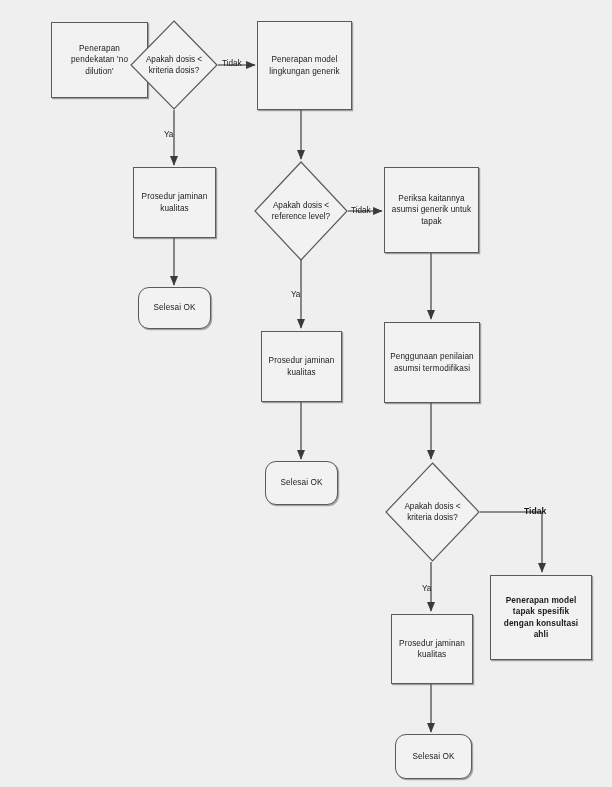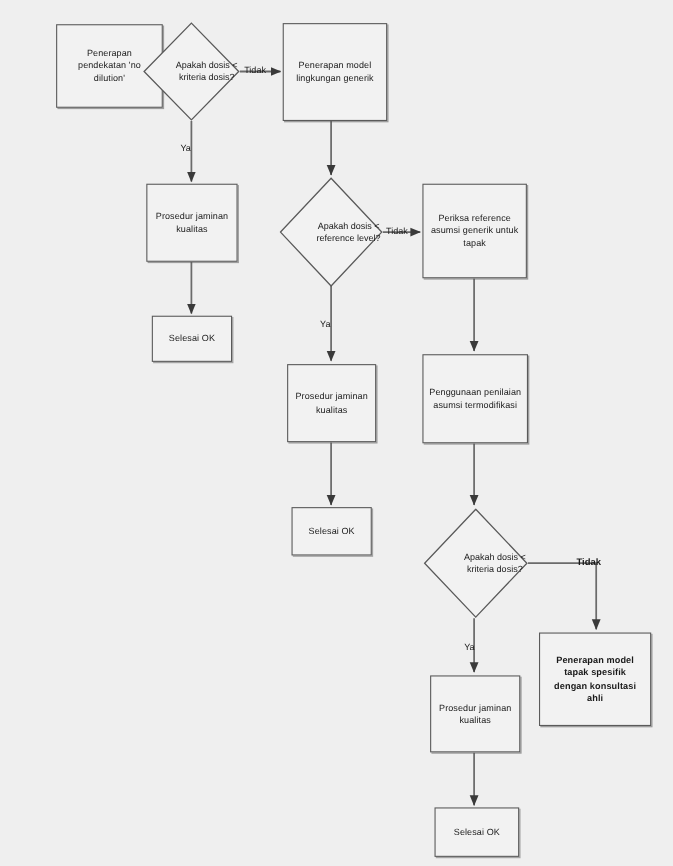--- a/index.html
+++ b/index.html
@@ -45,32 +45,32 @@
     white-space: pre-line;
   }
   .process {
     background: #f2f2f2;
     border: 1.3px solid #5a5a5a;
     box-shadow: 1.2px 1.2px 0 rgba(90,90,90,0.55);
   }
   .terminator {
     background: #f2f2f2;
     border: 1.3px solid #5a5a5a;
-    border-radius: 0;
+    border-radius: 11px;
     box-shadow: 1.2px 1.2px 0 rgba(90,90,90,0.5);
   }
   .bold-text .node-label {
     font-weight: bold;
     font-size: 8.3px;
   }
   .decision {
     position: absolute;
     display: flex;
     align-items: center;
-    justify-content: flex-end;
+    justify-content: center;
     text-align: center;
   }
   .decision .diamond-shape {
     position: absolute;
     left: 0; top: 0;
     width: 100%;
     height: 100%;
   }
   .decision .node-label {
     position: relative;
@@ -172,21 +172,21 @@
       <polygon points="47,1 93,50 47,99 1,50" fill="#f2f2f2" stroke="#5a5a5a" stroke-width="1.2"></polygon>
     </svg>
     <span class="node-label">Apakah dosis &lt;
 reference level?</span>
   </div>
 
   <div class="edge-label" style="left:351px; top:207px;">Tidak</div>
   <div class="edge-label" style="left:291px; top:291px;">Ya</div>
 
   <div class="node process" style="left:384px; top:167px; width:95px; height:86px;">
-    <span class="node-label">Periksa reference
+    <span class="node-label">Periksa kaitannya
 asumsi generik untuk
 tapak</span>
   </div>
 
   <div class="node process" style="left:261px; top:331px; width:81px; height:71px;">
     <span class="node-label">Prosedur jaminan
 kualitas</span>
   </div>
 
   <div class="node terminator" style="left:265px; top:461px; width:73px; height:44px;">

